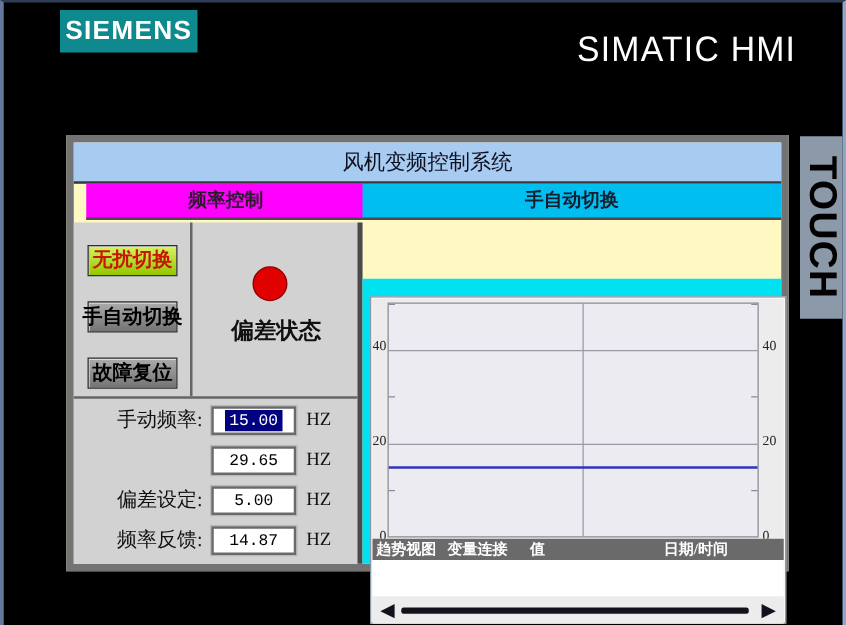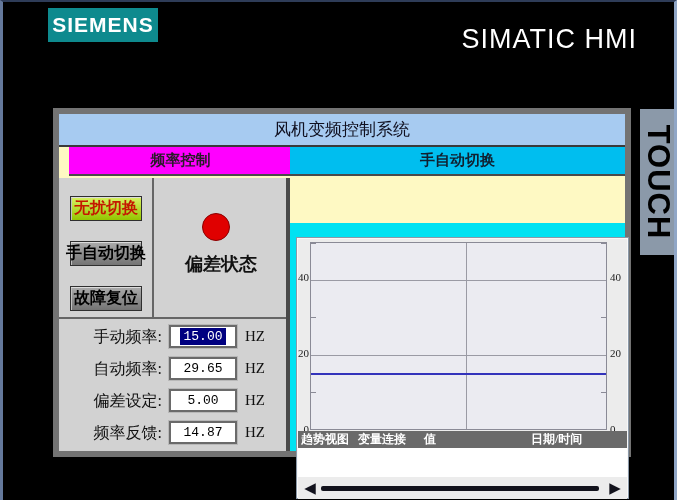--- a/index.html
+++ b/index.html
@@ -211,21 +211,20 @@
 
       <div class="fields-area">
         <div class="field-row fr-0">
           <span class="f-label">手动频率:</span>
           <div class="f-box">
             <span class="field-value selected">15.00</span>
           </div>
           <span class="f-unit">HZ</span>
         </div>
         <div class="field-row fr-1">
-          <span class="f-label">自动频率:</span>
           <div class="f-box">
             <span class="field-value">29.65</span>
           </div>
           <span class="f-unit">HZ</span>
         </div>
         <div class="field-row fr-2">
           <span class="f-label">偏差设定:</span>
           <div class="f-box">
             <span class="field-value">5.00</span>
           </div>

